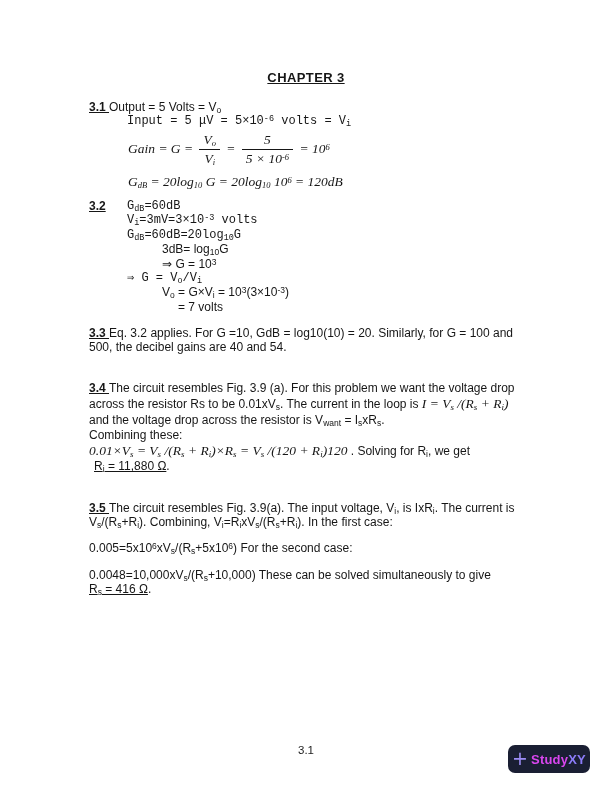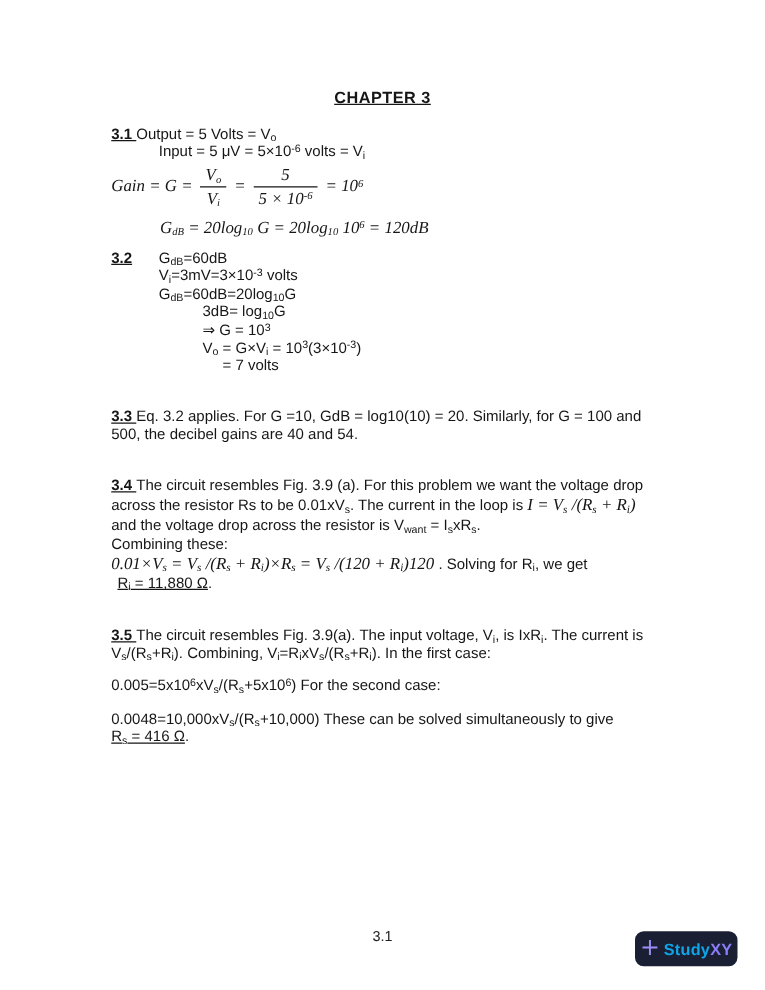--- a/index.html
+++ b/index.html
@@ -17,63 +17,64 @@
   .u{text-decoration:underline;}
   sub{font-size:8.5px;vertical-align:-2px;line-height:0;}
   sup{font-size:8.5px;vertical-align:3.5px;line-height:0;}
   .math{font-family:"Liberation Serif",serif;font-style:italic;font-size:13.5px;}
   .math sub,.math sup{font-size:9px;}
   .eq{font-family:"Liberation Serif",serif;font-style:italic;font-size:13.5px;white-space:nowrap;}
   .frac{display:inline-block;vertical-align:middle;text-align:center;margin:0 3px;}
   .fr-num{display:block;padding:0 4px 2px;border-bottom:1px solid #161616;}
   .fr-den{display:block;padding:2px 4px 0;}
   .pnum{position:absolute;left:0;top:0;font-weight:bold;text-decoration:underline;}
-  .ml0{margin-left:38px;} .ml1{margin-left:73px;} .ml2{margin-left:89px;} .ml3{margin-left:5px;}
+  .ml0{margin-left:38px;font-family:Liberation Mono, monospace;} .ml1{margin-left:73px;} .ml2{margin-left:89px;} .ml3{margin-left:5px;}
   .gap1{margin-top:11px;} .gap2{margin-top:13px;}
   .para34{line-height:15.3px;}
   .para35{line-height:14.3px;}
   .pageno{
     position:absolute;top:744px;left:0;width:100%;text-align:center;font-size:11.5px;color:#222;
   }
   .brand{
     position:absolute;left:508px;top:745px;width:82px;height:28px;
     background:#1a1f33;border-radius:7px;
     display:flex;align-items:center;justify-content:center;gap:3px;
   }
   .brand .plus{
     color:#9d8df6;font-size:19px;font-weight:400;line-height:1;
     font-family:"DejaVu Sans",sans-serif;margin-top:-2px;
   }
   .brand-text{font-size:13px;font-weight:bold;letter-spacing:.2px;font-family:"Liberation Sans",sans-serif;}
-  .brand-text .w{color:#0ea5e9;}
+  .brand-text .w{color:#d946ef;}
   .brand-text .a{color:#8b7cf8;}
 </style>
 </head>
 <body>
 
 <div class="page">
 
   <div class="title">CHAPTER 3</div>
 
   <div class="sec" style="top:100px">
     <div class="line"><span class="b u">3.1 </span><span>Output = 5 Volts = V<sub>o</sub></span></div>
     <div class="line ml0">Input = 5 μV = 5×10<sup>-6</sup> volts = V<sub>i</sub></div>
-    <div class="eq" style="margin-top:4px">
+    <div class="eq" style="margin-left:39px;margin-top:4px">
       <span>Gain = G = </span><span class="frac"><span class="fr-num">V<sub>o</sub></span><span class="fr-den">V<sub>i</sub></span></span><span> = </span><span class="frac"><span class="fr-num">5</span><span class="fr-den">5 × 10<sup>-6</sup></span></span><span> = 10<sup>6</sup></span>
     </div>
     <div class="eq" style="margin-left:39px;margin-top:8px">G<sub>dB</sub> = 20log<sub>10</sub> G = 20log<sub>10</sub> 10<sup>6</sup> = 120dB</div>
   </div>
 
   <div class="sec" style="top:199px">
     <span class="pnum">3.2</span>
     <div class="line ml0">G<sub>dB</sub>=60dB</div>
     <div class="line ml0">V<sub>i</sub>=3mV=3×10<sup>-3</sup> volts</div>
     <div class="line ml0">G<sub>dB</sub>=60dB=20log<sub>10</sub>G</div>
     <div class="line ml1">3dB= log<sub>10</sub>G</div>
     <div class="line ml1">⇒ G = 10<sup>3</sup></div>
+    <div class="line ml0">⇒ G = V<sub>o</sub>/V<sub>i</sub></div>
     <div class="line ml1">V<sub>o</sub> = G×V<sub>i</sub> = 10<sup>3</sup>(3×10<sup>-3</sup>)</div>
     <div class="line ml2">= 7 volts</div>
   </div>
 
   <div class="sec" style="top:326px;line-height:14px">
     <div class="line"><span class="b u">3.3 </span><span>Eq. 3.2 applies. For G =10, GdB = log10(10) = 20. Similarly, for G = 100 and</span></div>
     <div class="line"><span>500, the decibel gains are 40 and 54.</span></div>
   </div>
 
   <div class="sec para34" style="top:381px">

